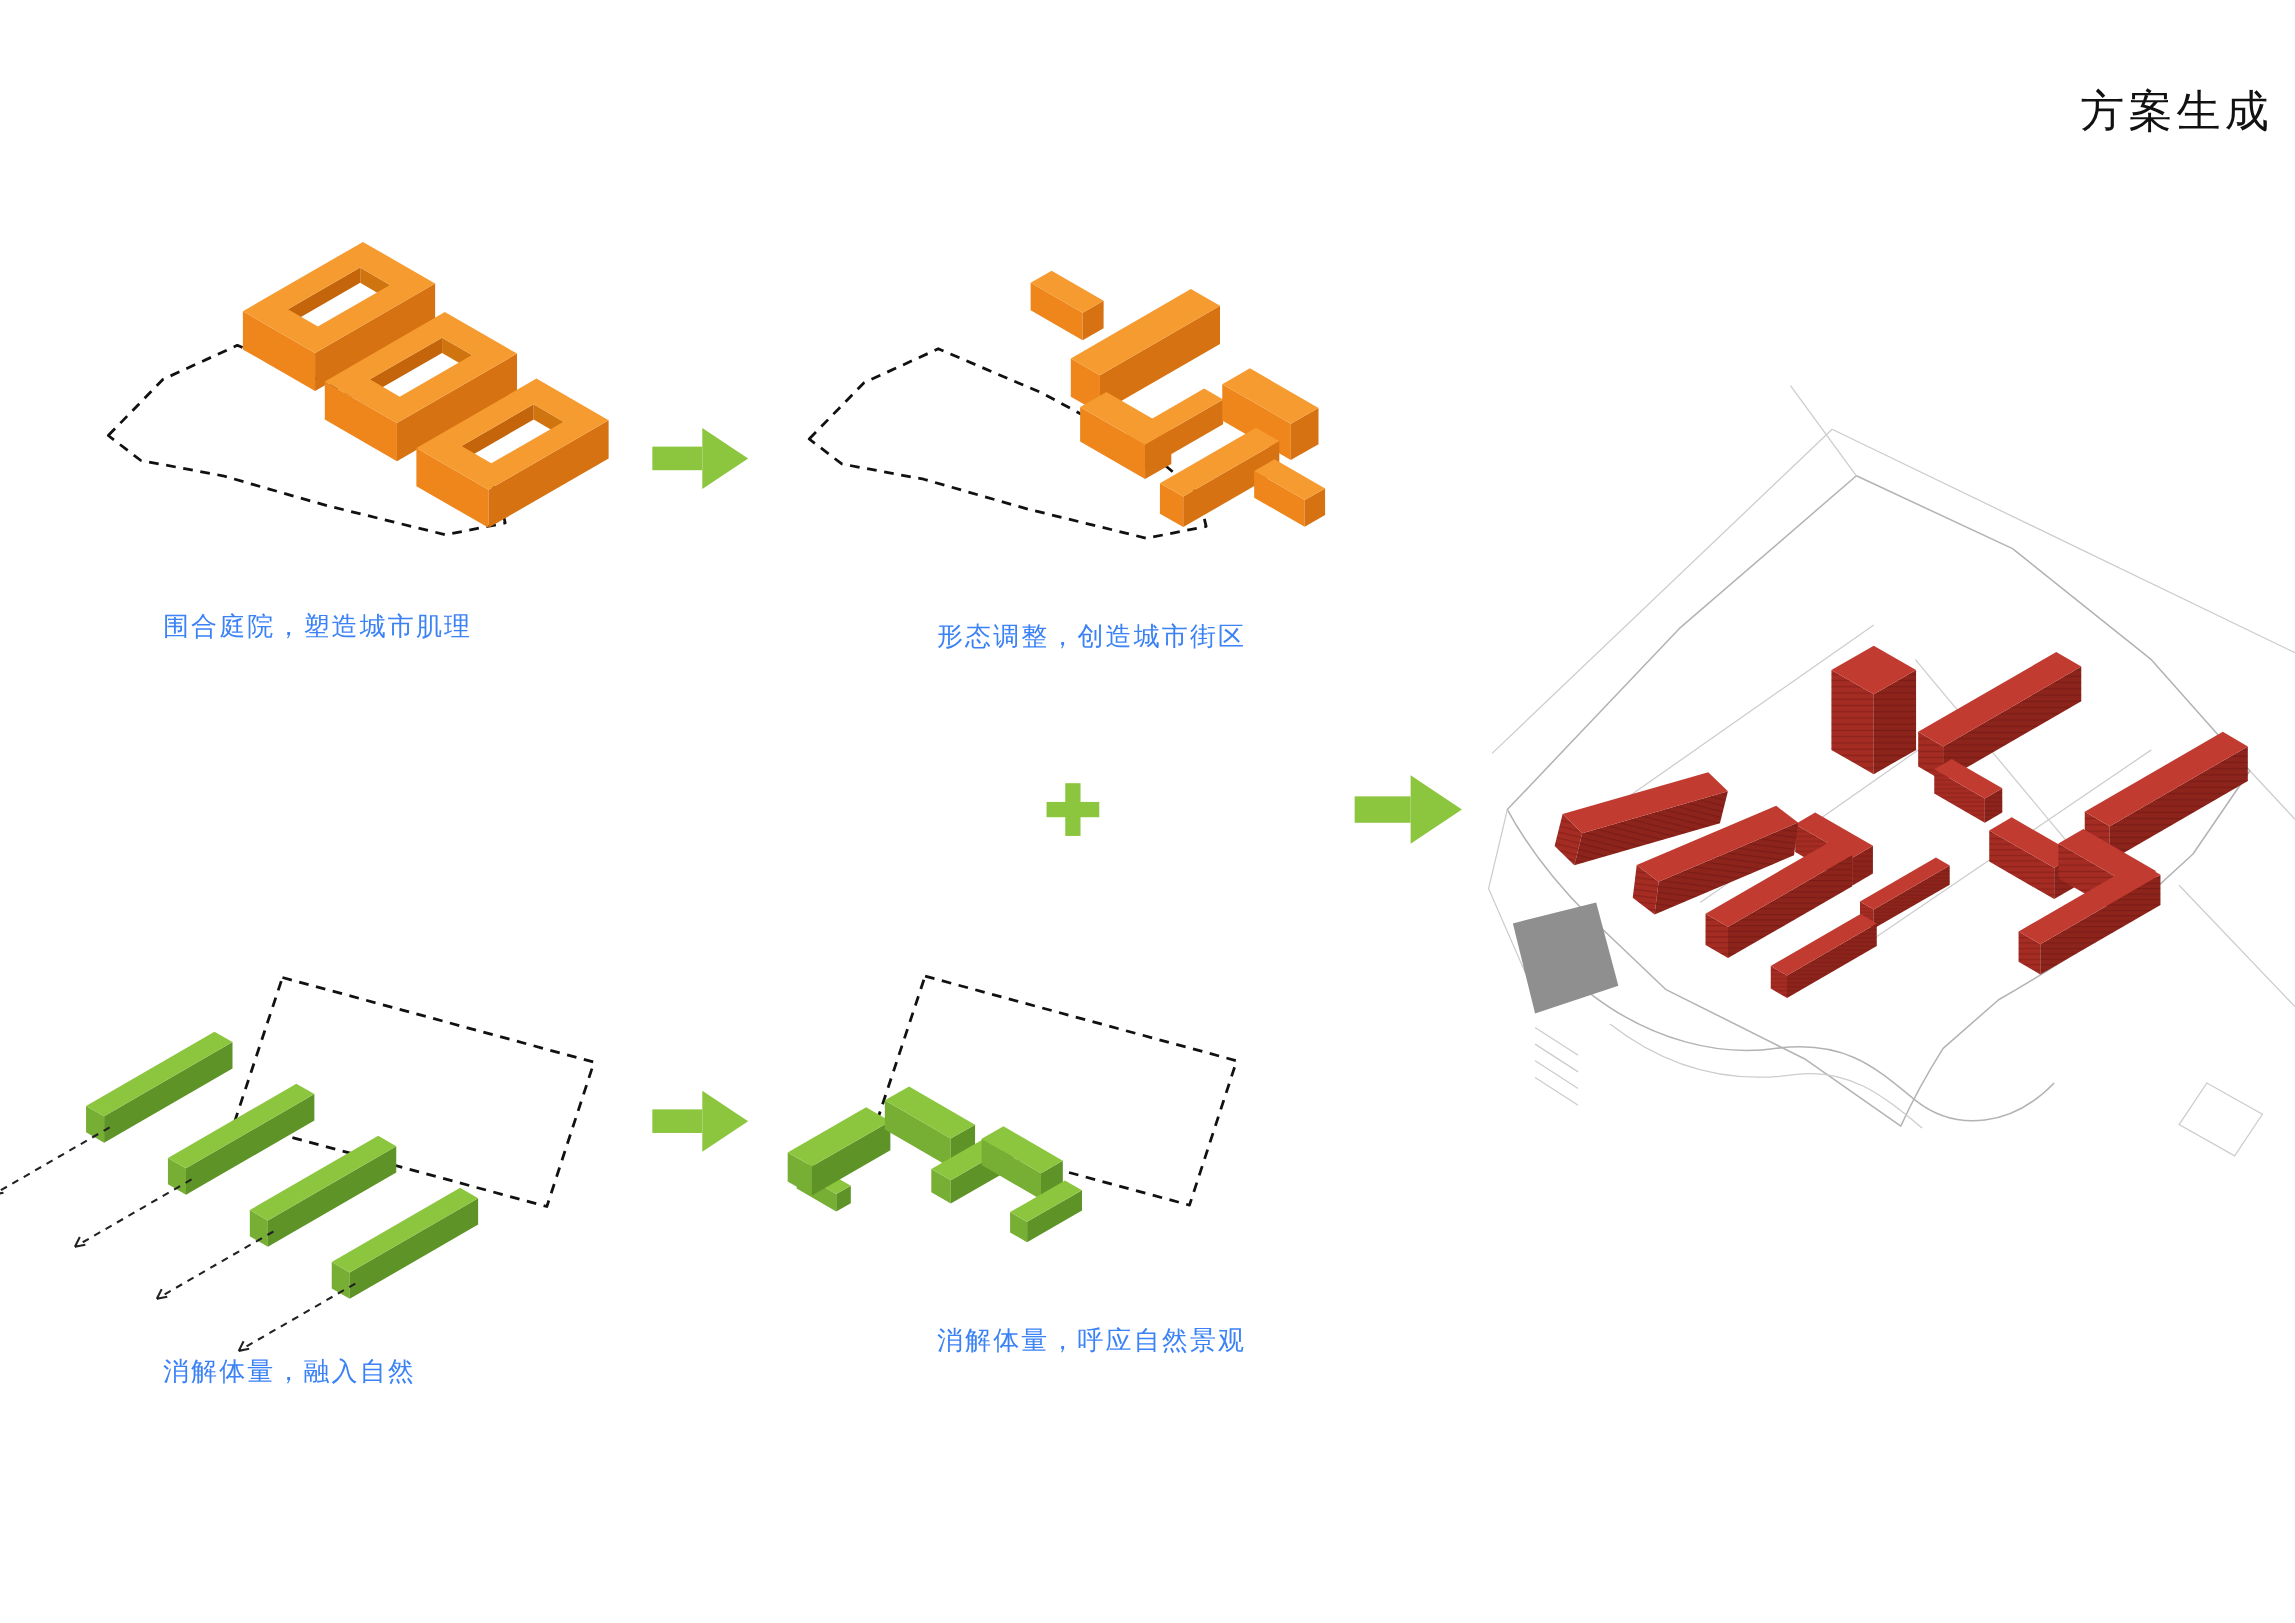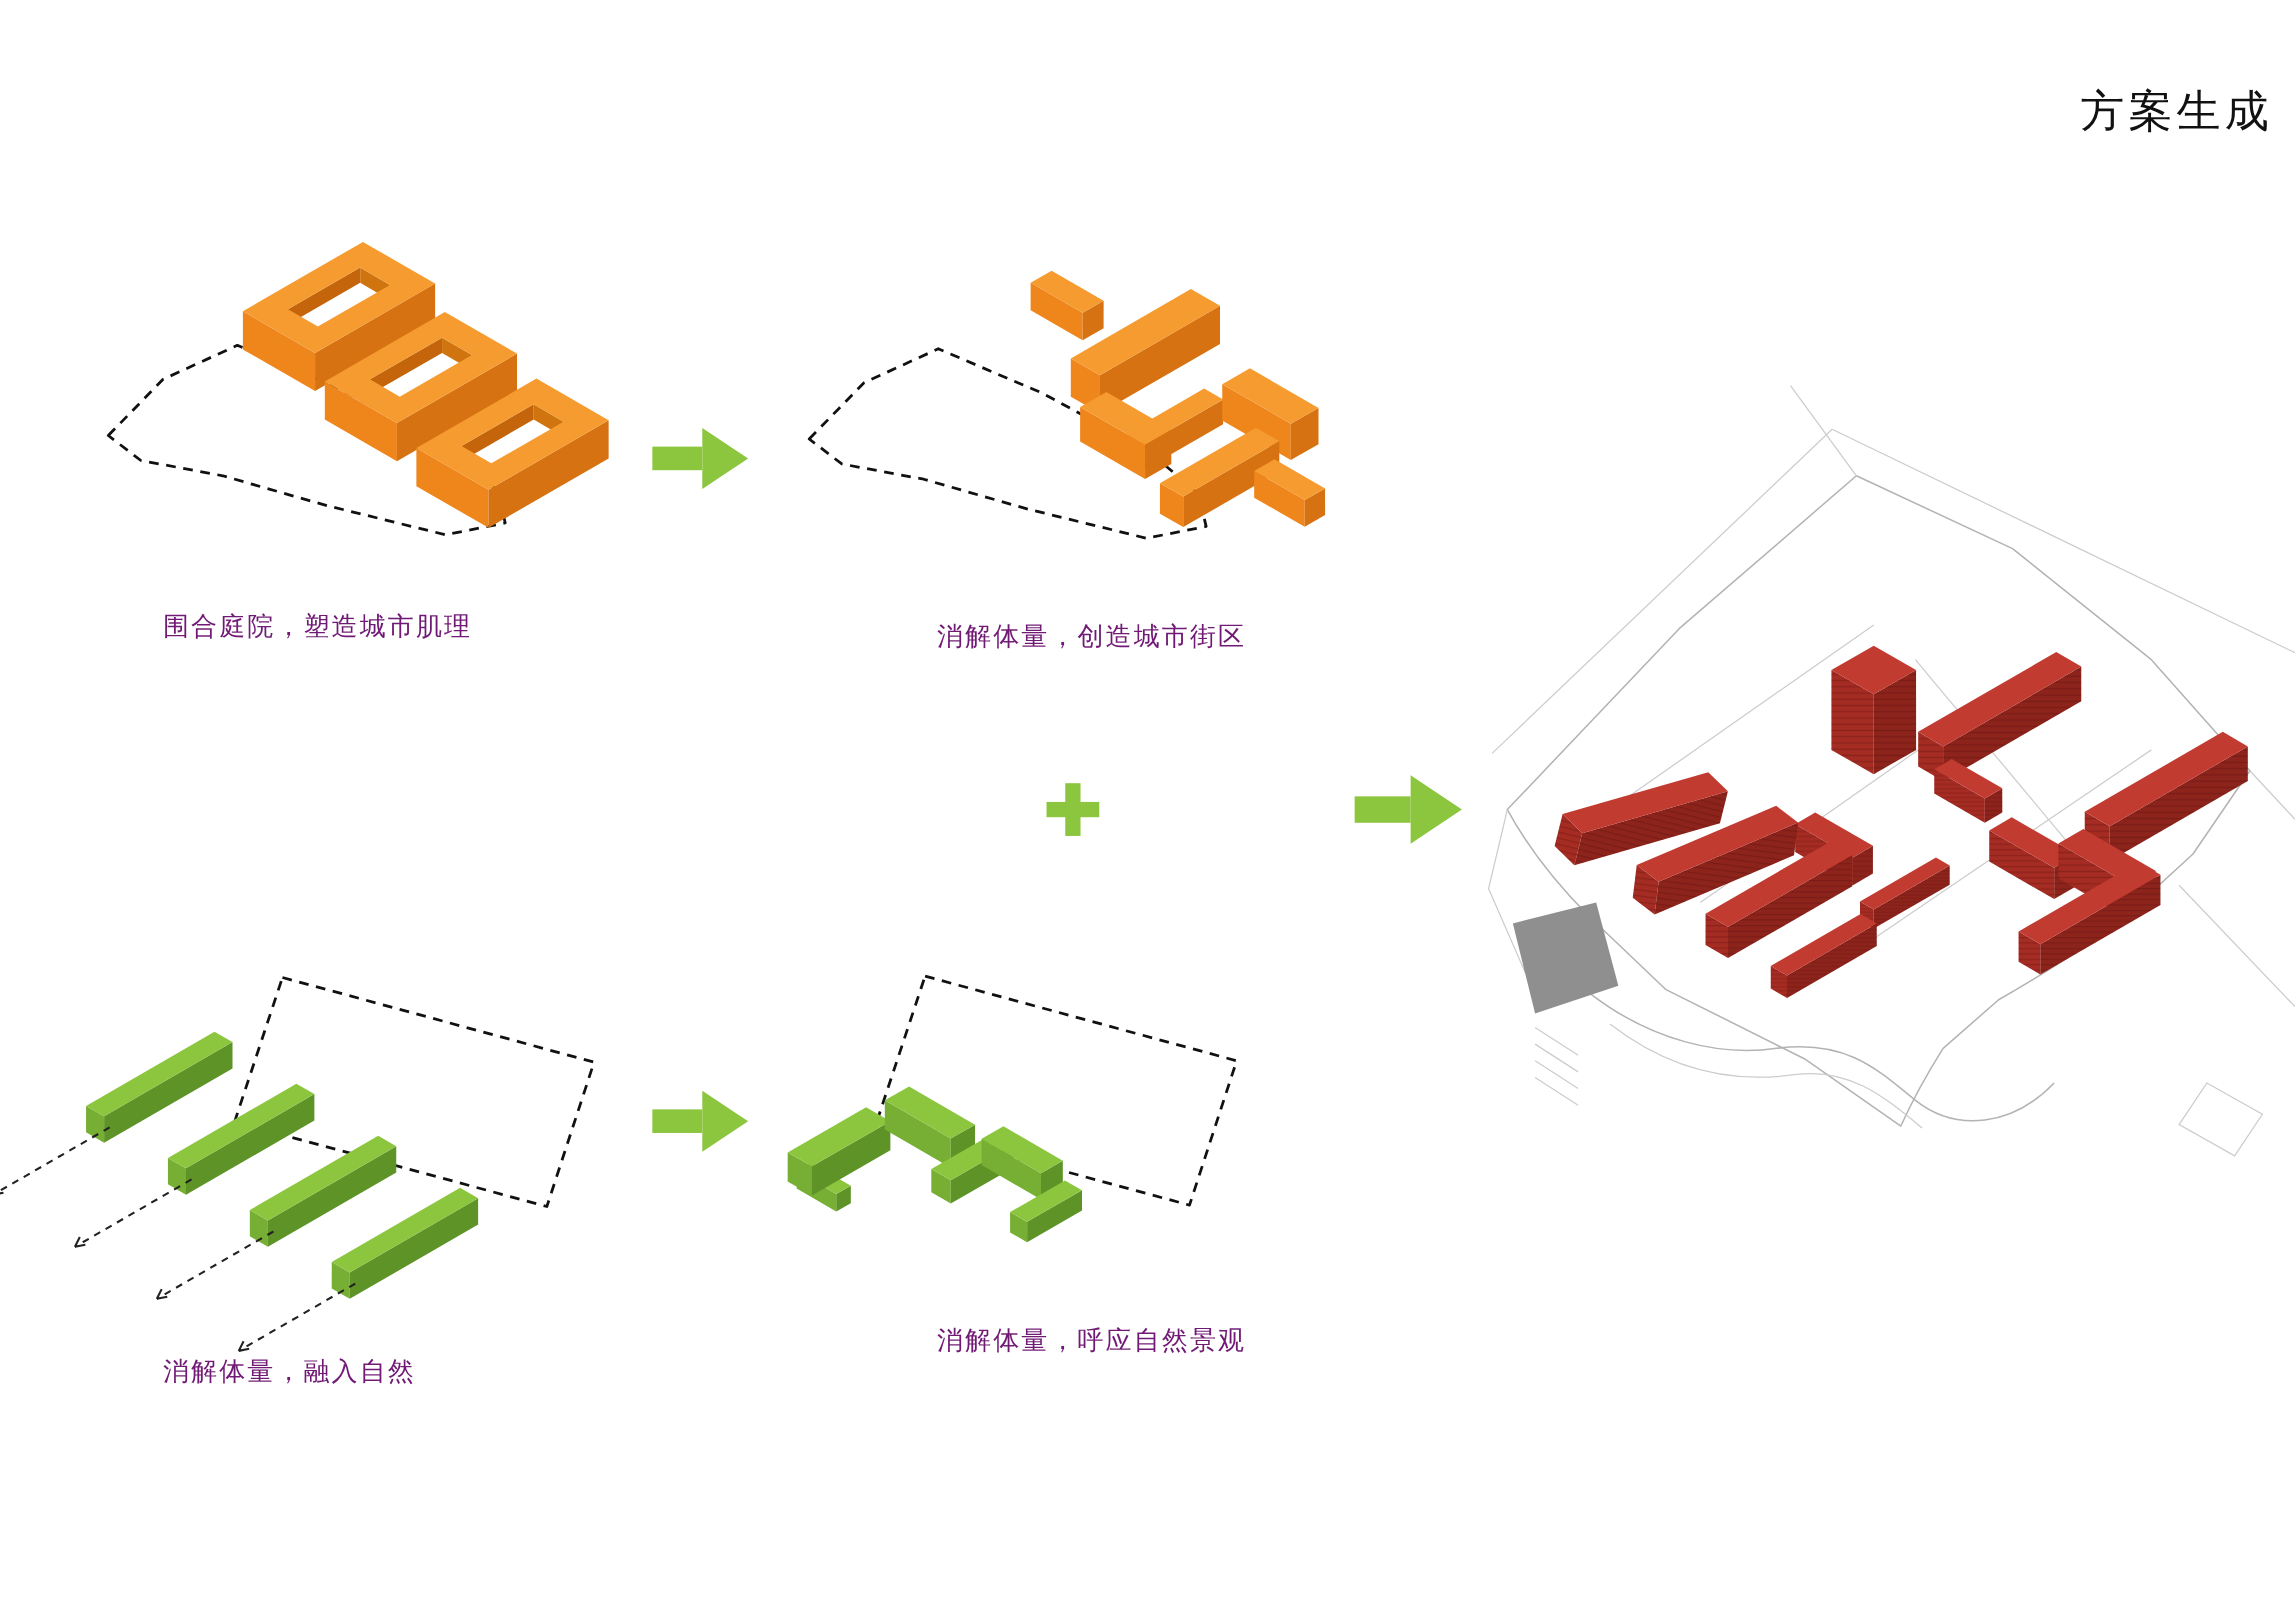--- a/index.html
+++ b/index.html
@@ -1,19 +1,19 @@
 <!DOCTYPE html>
 <html style="font-size:11px"><head>
 <meta charset="utf-8">
 <style>
   html,body{margin:0;padding:0;background:#fff;}
   .canvas{position:relative;width:2295px;height:1624px;background:#ffffff;overflow:hidden;
           font-family:"Liberation Sans","DejaVu Sans",sans-serif;}
   .gfx{position:absolute;left:0;top:0;width:2295px;height:1624px;}
-  .caption{position:absolute;font-size:26px;color:#701a75;letter-spacing:2.1px;font-weight:500;white-space:nowrap;}
+  .caption{position:absolute;font-size:26px;color:#3b82f6;letter-spacing:2.1px;font-weight:500;white-space:nowrap;}
   .title{position:absolute;top:82px;right:22px;font-size:44px;color:#111;letter-spacing:4.2px;font-weight:500;}
   
   .oT{fill:#F59B2F;} .oL{fill:#EE861C;} .oR{fill:#D67211;} .oI{fill:#C4650C;} .oI2{fill:#D0740F;}
   
   .gT{fill:#8CC63E;} .gL{fill:#76AF33;} .gR{fill:#5E9427;}
   
   .rT{fill:#C23B31;} .rL{fill:#A42C23;} .rR{fill:#8C241C;}
   .green{fill:#8CC63E;}
   .dash{fill:none;stroke:#111;stroke-width:4;stroke-dasharray:14 11;stroke-linejoin:round;}
   .dash2{fill:none;stroke:#222;stroke-width:3;stroke-dasharray:10 9;}
@@ -190,17 +190,17 @@
         <use href="#redA" transform="translate(2390,1270) rotate(7) scale(0.95)"></use>
         <use href="#redA" transform="translate(2490,1335) scale(0.9)"></use>
         <use href="#redA" transform="translate(2575,1405) scale(0.65)"></use>
         <use href="#redA" transform="translate(2940,1360) scale(0.87)"></use>
       </g>
     </g>
   </svg>
 
   <div class="title">方案生成</div>
   <div class="caption" style="left:163px;top:609px;">围合庭院，塑造城市肌理</div>
-  <div class="caption" style="left:937px;top:619px;">消解体量，创造城市街区</div>
+  <div class="caption" style="left:937px;top:619px;">形态调整，创造城市街区</div>
   <div class="caption" style="left:163px;top:1354px;">消解体量，融入自然</div>
   <div class="caption" style="left:937px;top:1323px;">消解体量，呼应自然景观</div>
 </div>
 
 
 </body></html>

